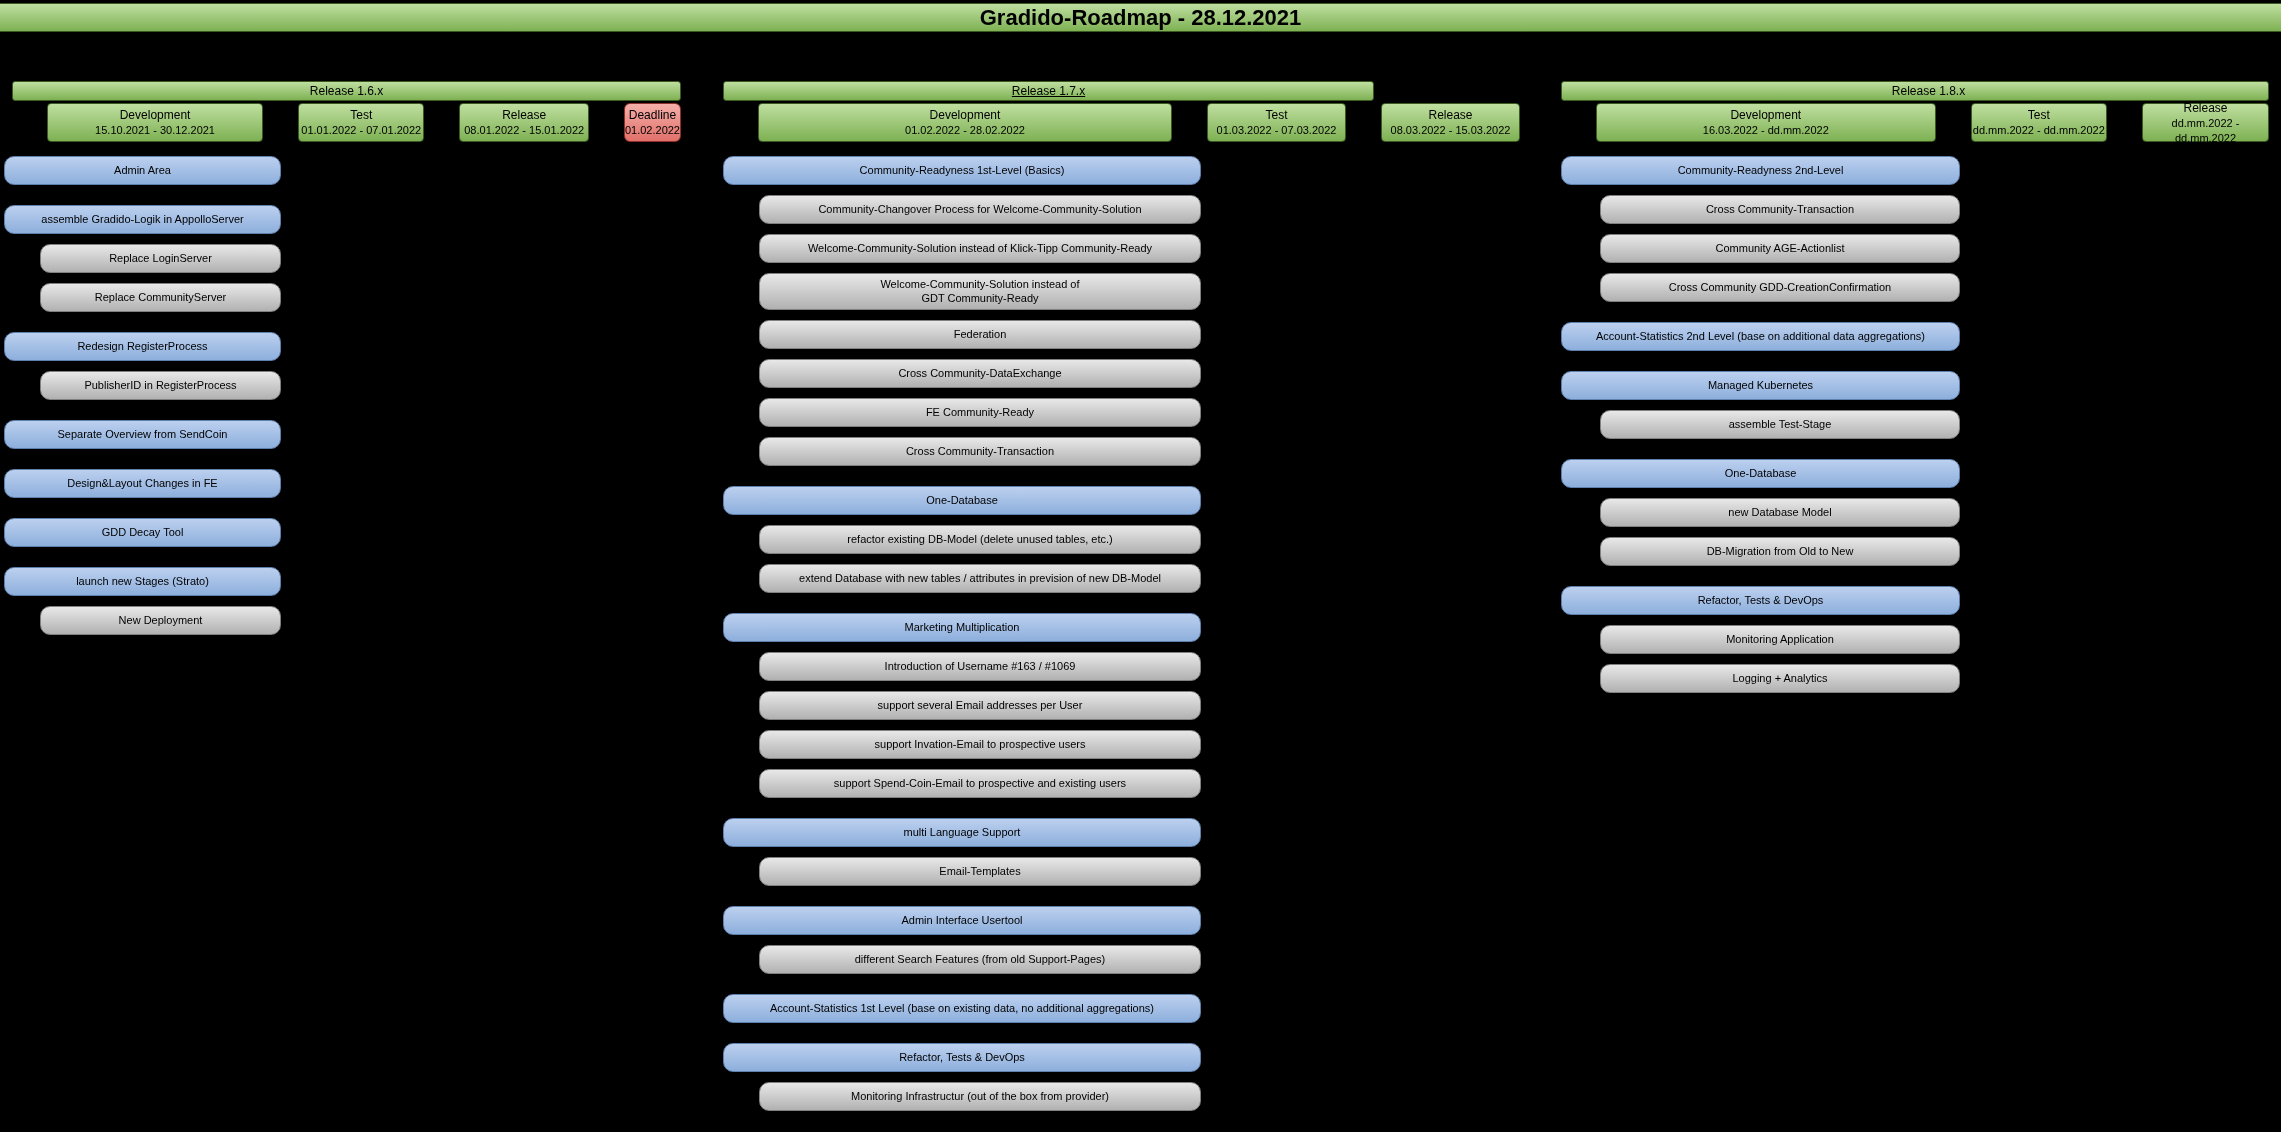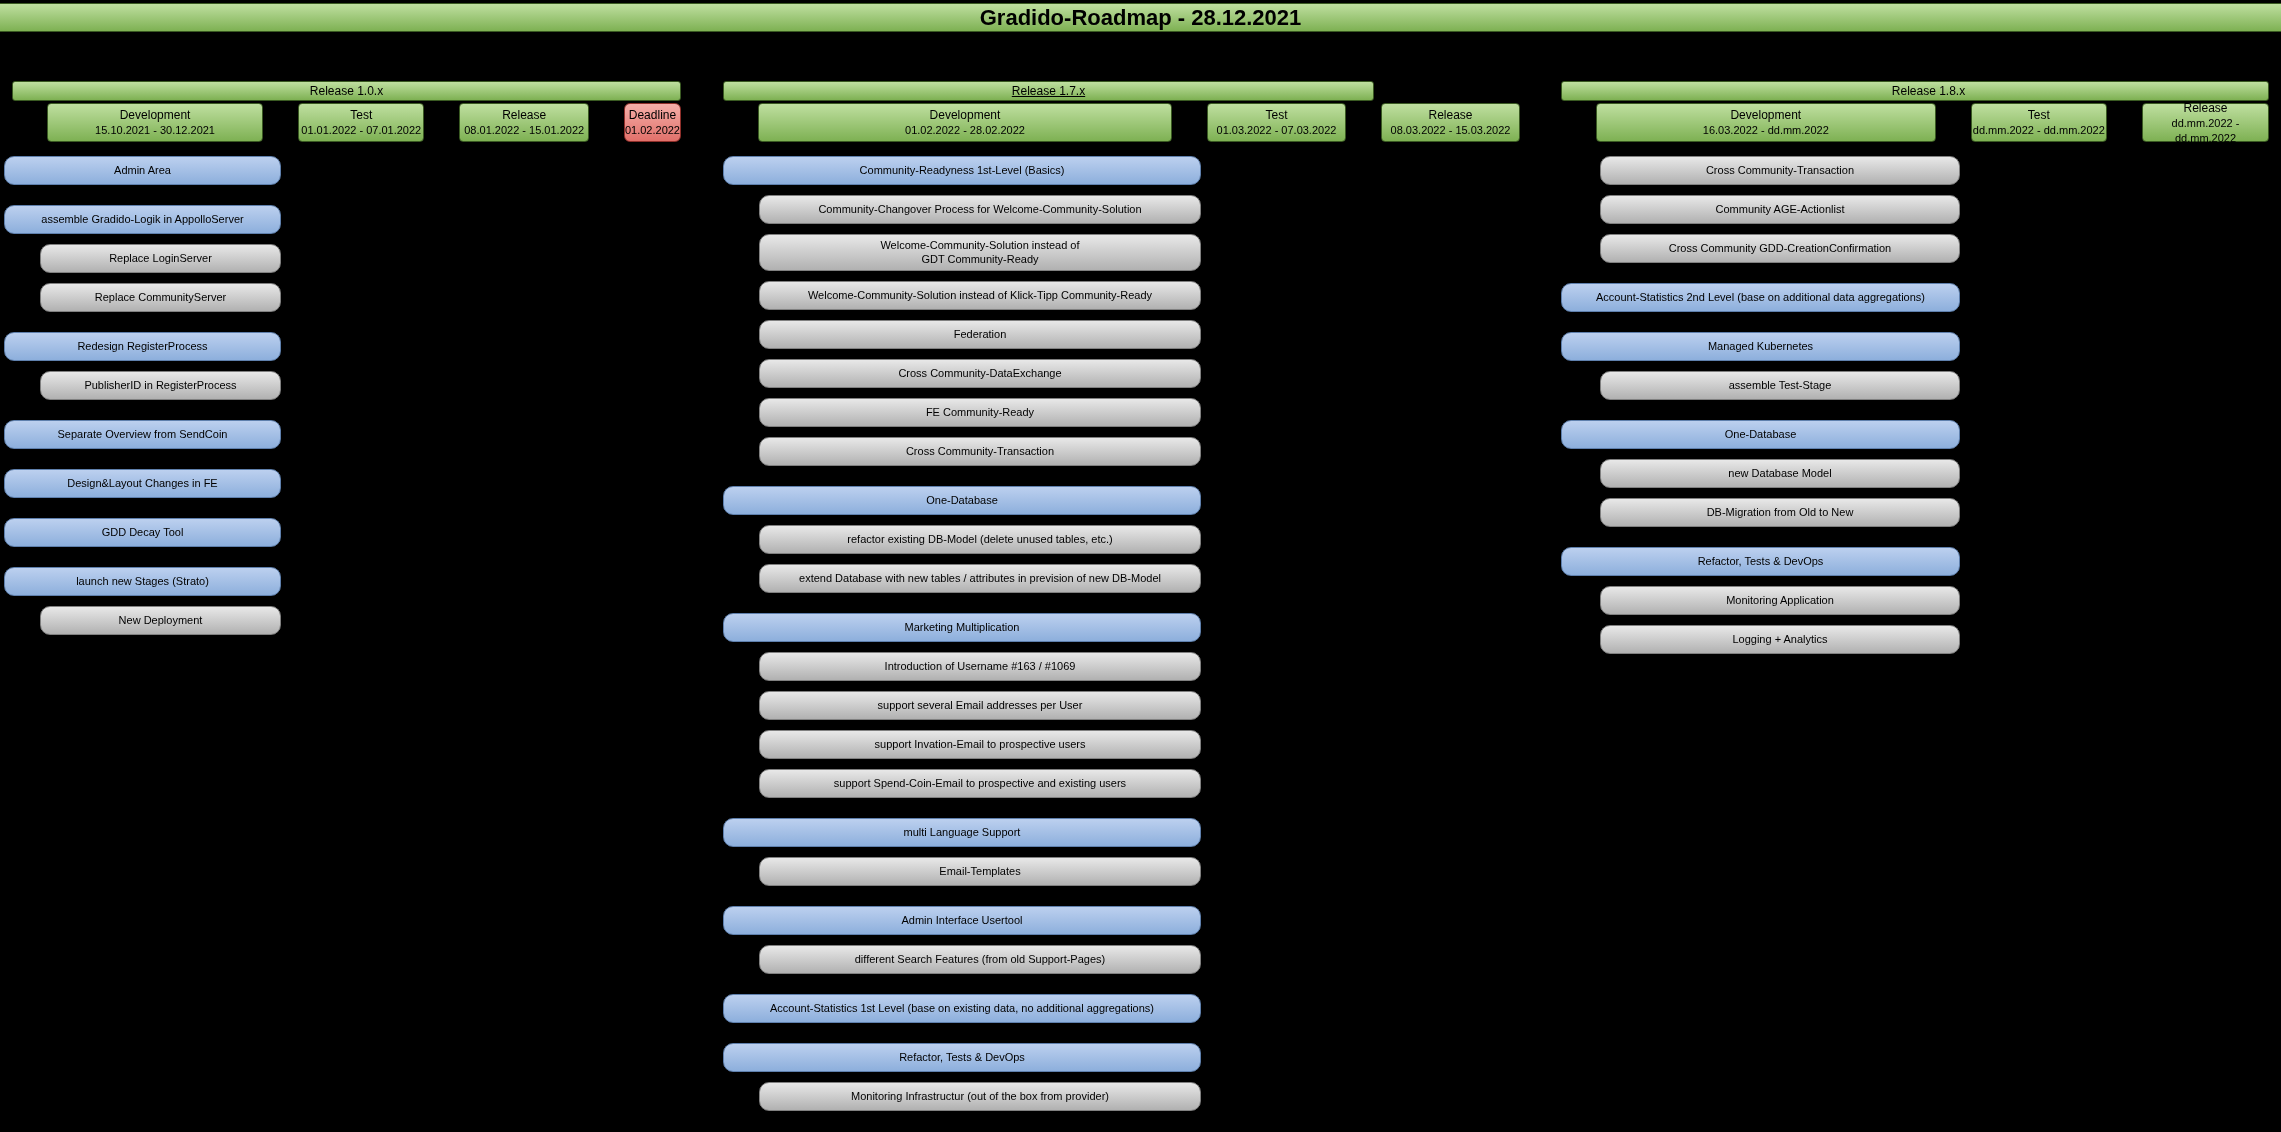--- a/index.html
+++ b/index.html
@@ -46,21 +46,21 @@
   .task.child  { background: linear-gradient(var(--gray-light), var(--gray-dark)); border: 1px solid var(--gray-border); }
   .task + .task.parent { margin-top: 20px; }
   .task + .task.child  { margin-top: 10px; }
 </style>
 </head>
 <body>
 
 <div id="stage">
   <div class="title-bar">Gradido-Roadmap - 28.12.2021</div>
 <div class="column">
-      <div class="release-header" style="left: 12px; top: 81px; width: 669px; height: 20px;">Release 1.0.x</div>
+      <div class="release-header" style="left: 12px; top: 81px; width: 669px; height: 20px;">Release 1.6.x</div>
       <div class="phase-row" style="left: 12px; top: 103px; width: 669px; height: 39px;">
         <div class="phase" style="width: 269px;">
           <div class="phase-label">Development</div>
           <div class="phase-dates">15.10.2021 - 30.12.2021</div>
         </div>
         <div class="phase" style="width: 157px;">
           <div class="phase-label">Test</div>
           <div class="phase-dates">01.01.2022 - 07.01.2022</div>
         </div>
         <div class="phase" style="width: 161px;">
@@ -98,23 +98,23 @@
           <div class="phase-dates">01.03.2022 - 07.03.2022</div>
         </div>
         <div class="phase" style="width: 160px;">
           <div class="phase-label">Release</div>
           <div class="phase-dates">08.03.2022 - 15.03.2022</div>
         </div>
       </div>
       <div class="tasks" style="left: 723px; top: 156px; width: 478px;">
         <div class="task parent">Community-Readyness 1st-Level (Basics)</div>
         <div class="task child" style="margin-left: 36px;">Community-Changover Process for Welcome-Community-Solution</div>
+        <div class="task child" style="margin-left: 36px;">Welcome-Community-Solution instead of Klick-Tipp Community-Ready</div>
         <div class="task child" style="margin-left: 36px;">Welcome-Community-Solution instead of
 GDT Community-Ready</div>
-        <div class="task child" style="margin-left: 36px;">Welcome-Community-Solution instead of Klick-Tipp Community-Ready</div>
         <div class="task child" style="margin-left: 36px;">Federation</div>
         <div class="task child" style="margin-left: 36px;">Cross Community-DataExchange</div>
         <div class="task child" style="margin-left: 36px;">FE Community-Ready</div>
         <div class="task child" style="margin-left: 36px;">Cross Community-Transaction</div>
         <div class="task parent">One-Database</div>
         <div class="task child" style="margin-left: 36px;">refactor existing DB-Model (delete unused tables, etc.)</div>
         <div class="task child" style="margin-left: 36px;">extend Database with new tables / attributes in prevision of new DB-Model</div>
         <div class="task parent">Marketing Multiplication</div>
         <div class="task child" style="margin-left: 36px;">Introduction of Username #163 / #1069</div>
         <div class="task child" style="margin-left: 36px;">support several Email addresses per User</div>
@@ -139,20 +139,21 @@
         <div class="phase" style="width: 160px;">
           <div class="phase-label">Test</div>
           <div class="phase-dates">dd.mm.2022 - dd.mm.2022</div>
         </div>
         <div class="phase" style="width: 149px;">
           <div class="phase-label">Release</div>
           <div class="phase-dates">dd.mm.2022 - dd.mm.2022</div>
         </div>
       </div>
       <div class="tasks" style="left: 1561px; top: 156px; width: 399px;">
+        <div class="task parent">Community-Readyness 2nd-Level</div>
         <div class="task child" style="margin-left: 39px;">Cross Community-Transaction</div>
         <div class="task child" style="margin-left: 39px;">Community AGE-Actionlist</div>
         <div class="task child" style="margin-left: 39px;">Cross Community GDD-CreationConfirmation</div>
         <div class="task parent">Account-Statistics 2nd Level (base on additional data aggregations)</div>
         <div class="task parent">Managed Kubernetes</div>
         <div class="task child" style="margin-left: 39px;">assemble Test-Stage</div>
         <div class="task parent">One-Database</div>
         <div class="task child" style="margin-left: 39px;">new Database Model</div>
         <div class="task child" style="margin-left: 39px;">DB-Migration from Old to New</div>
         <div class="task parent">Refactor, Tests &amp; DevOps</div>

